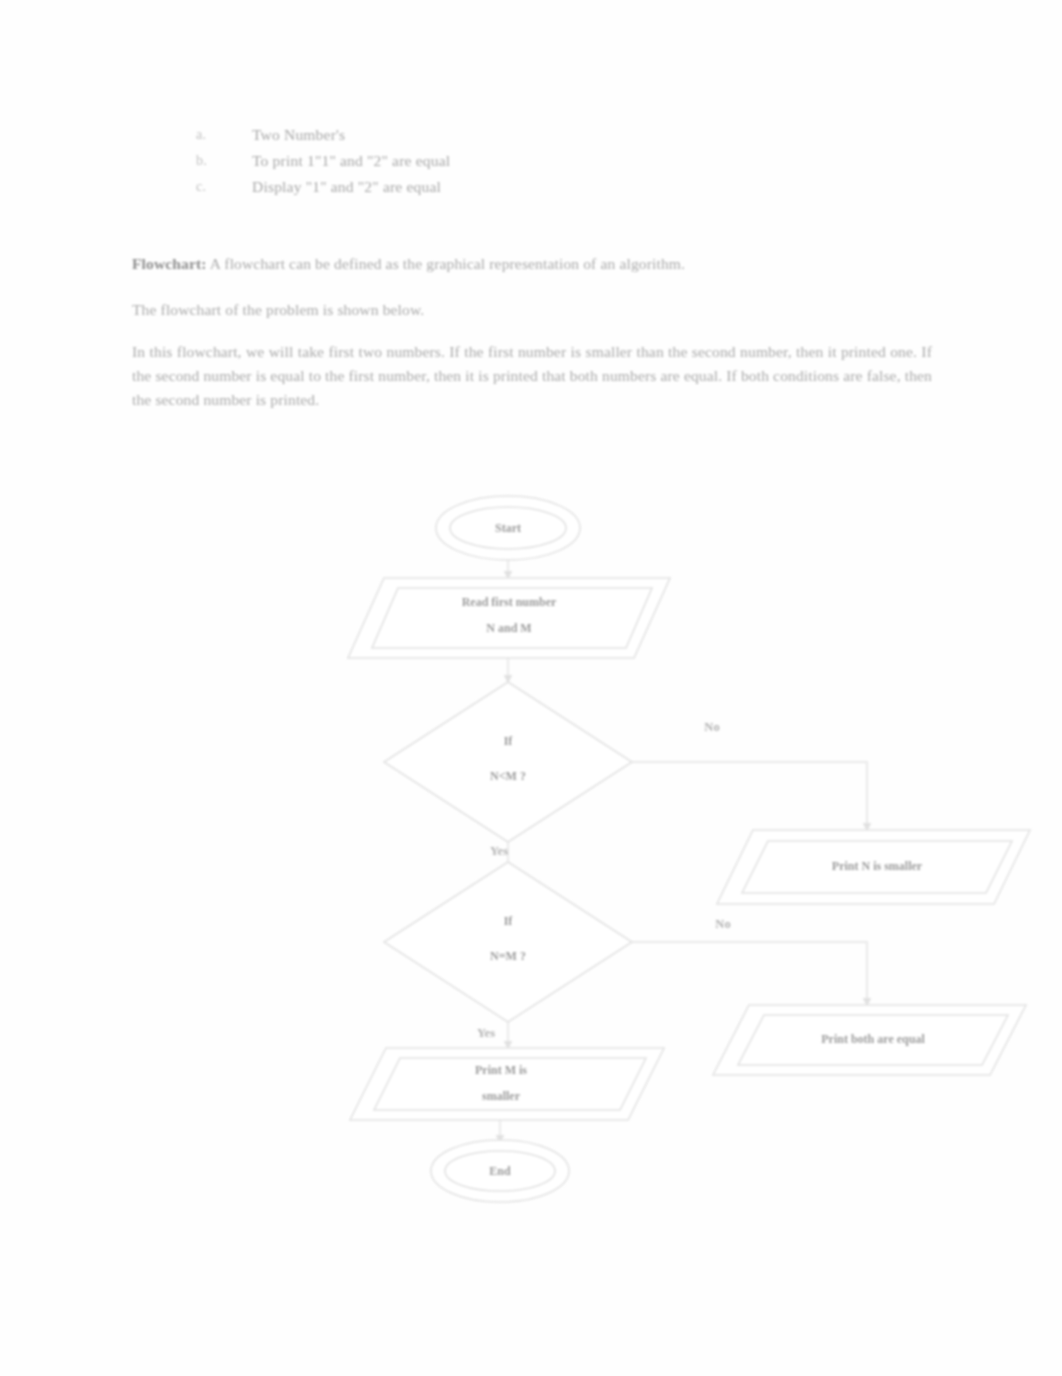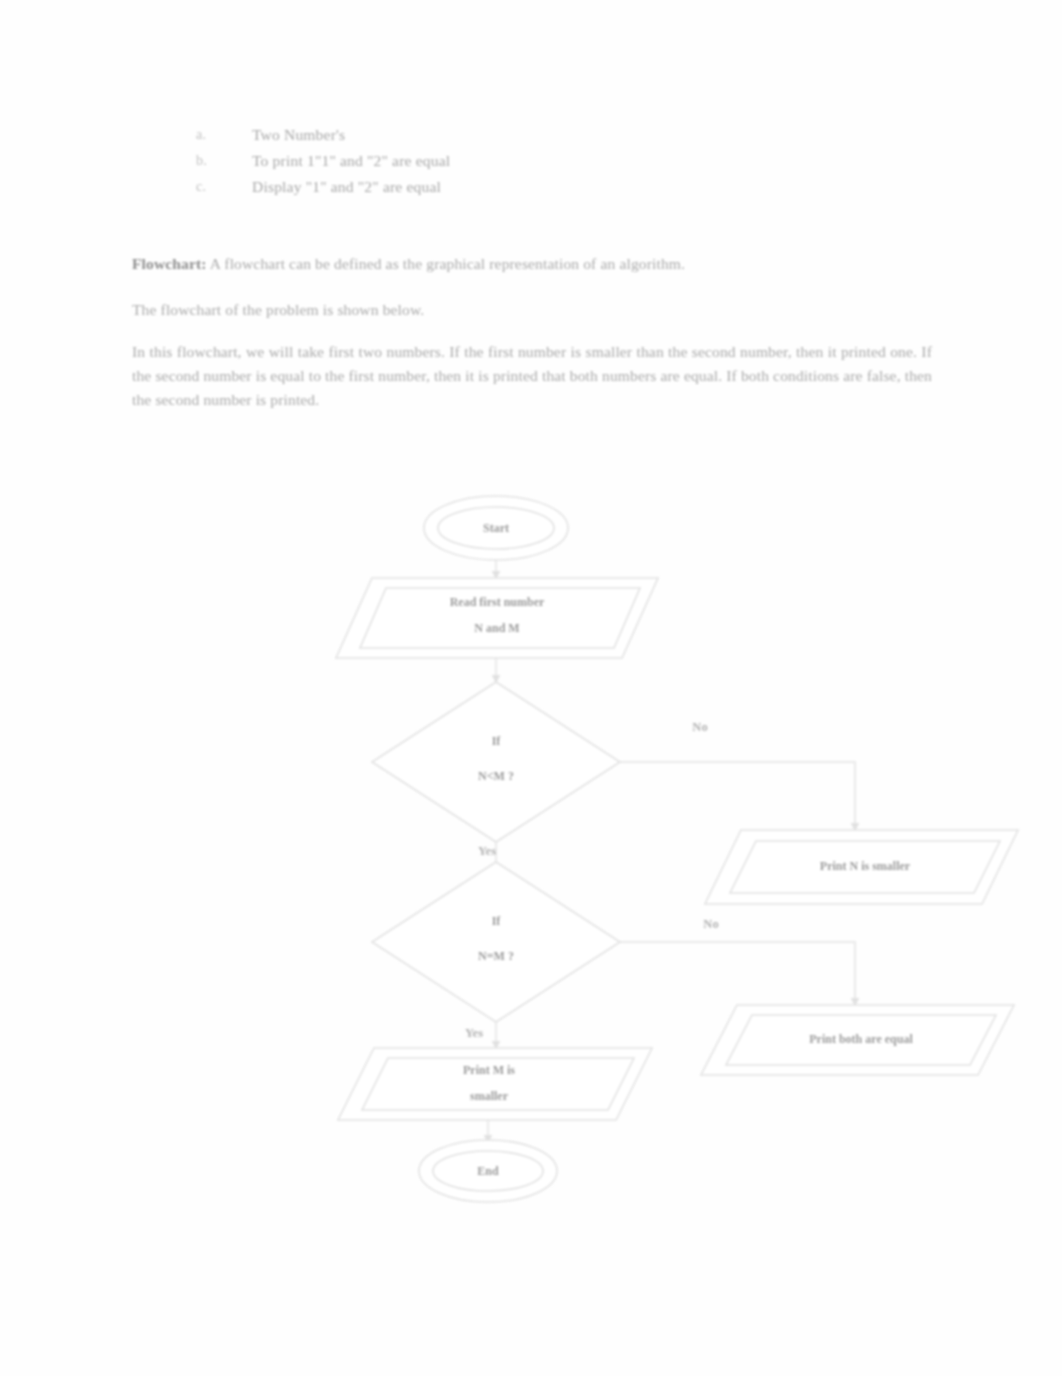--- a/index.html
+++ b/index.html
@@ -73,21 +73,21 @@
   #para-sub   { top: 298px; }
   #para-desc  { top: 340px; text-align: justify; }
   .strongterm {
     font-weight: bold;
     color: #8d8d8d;
   }
 
   
   #flowchart {
     position: absolute;
-    left: 0px;
+    left: 12px;
     top: 470px;
     width: 878px;
     height: 760px;
     text-decoration: underline;
   }
   #flowchart svg {
     display: block;
   }
   .fc-shape {
     fill: #ffffff;

